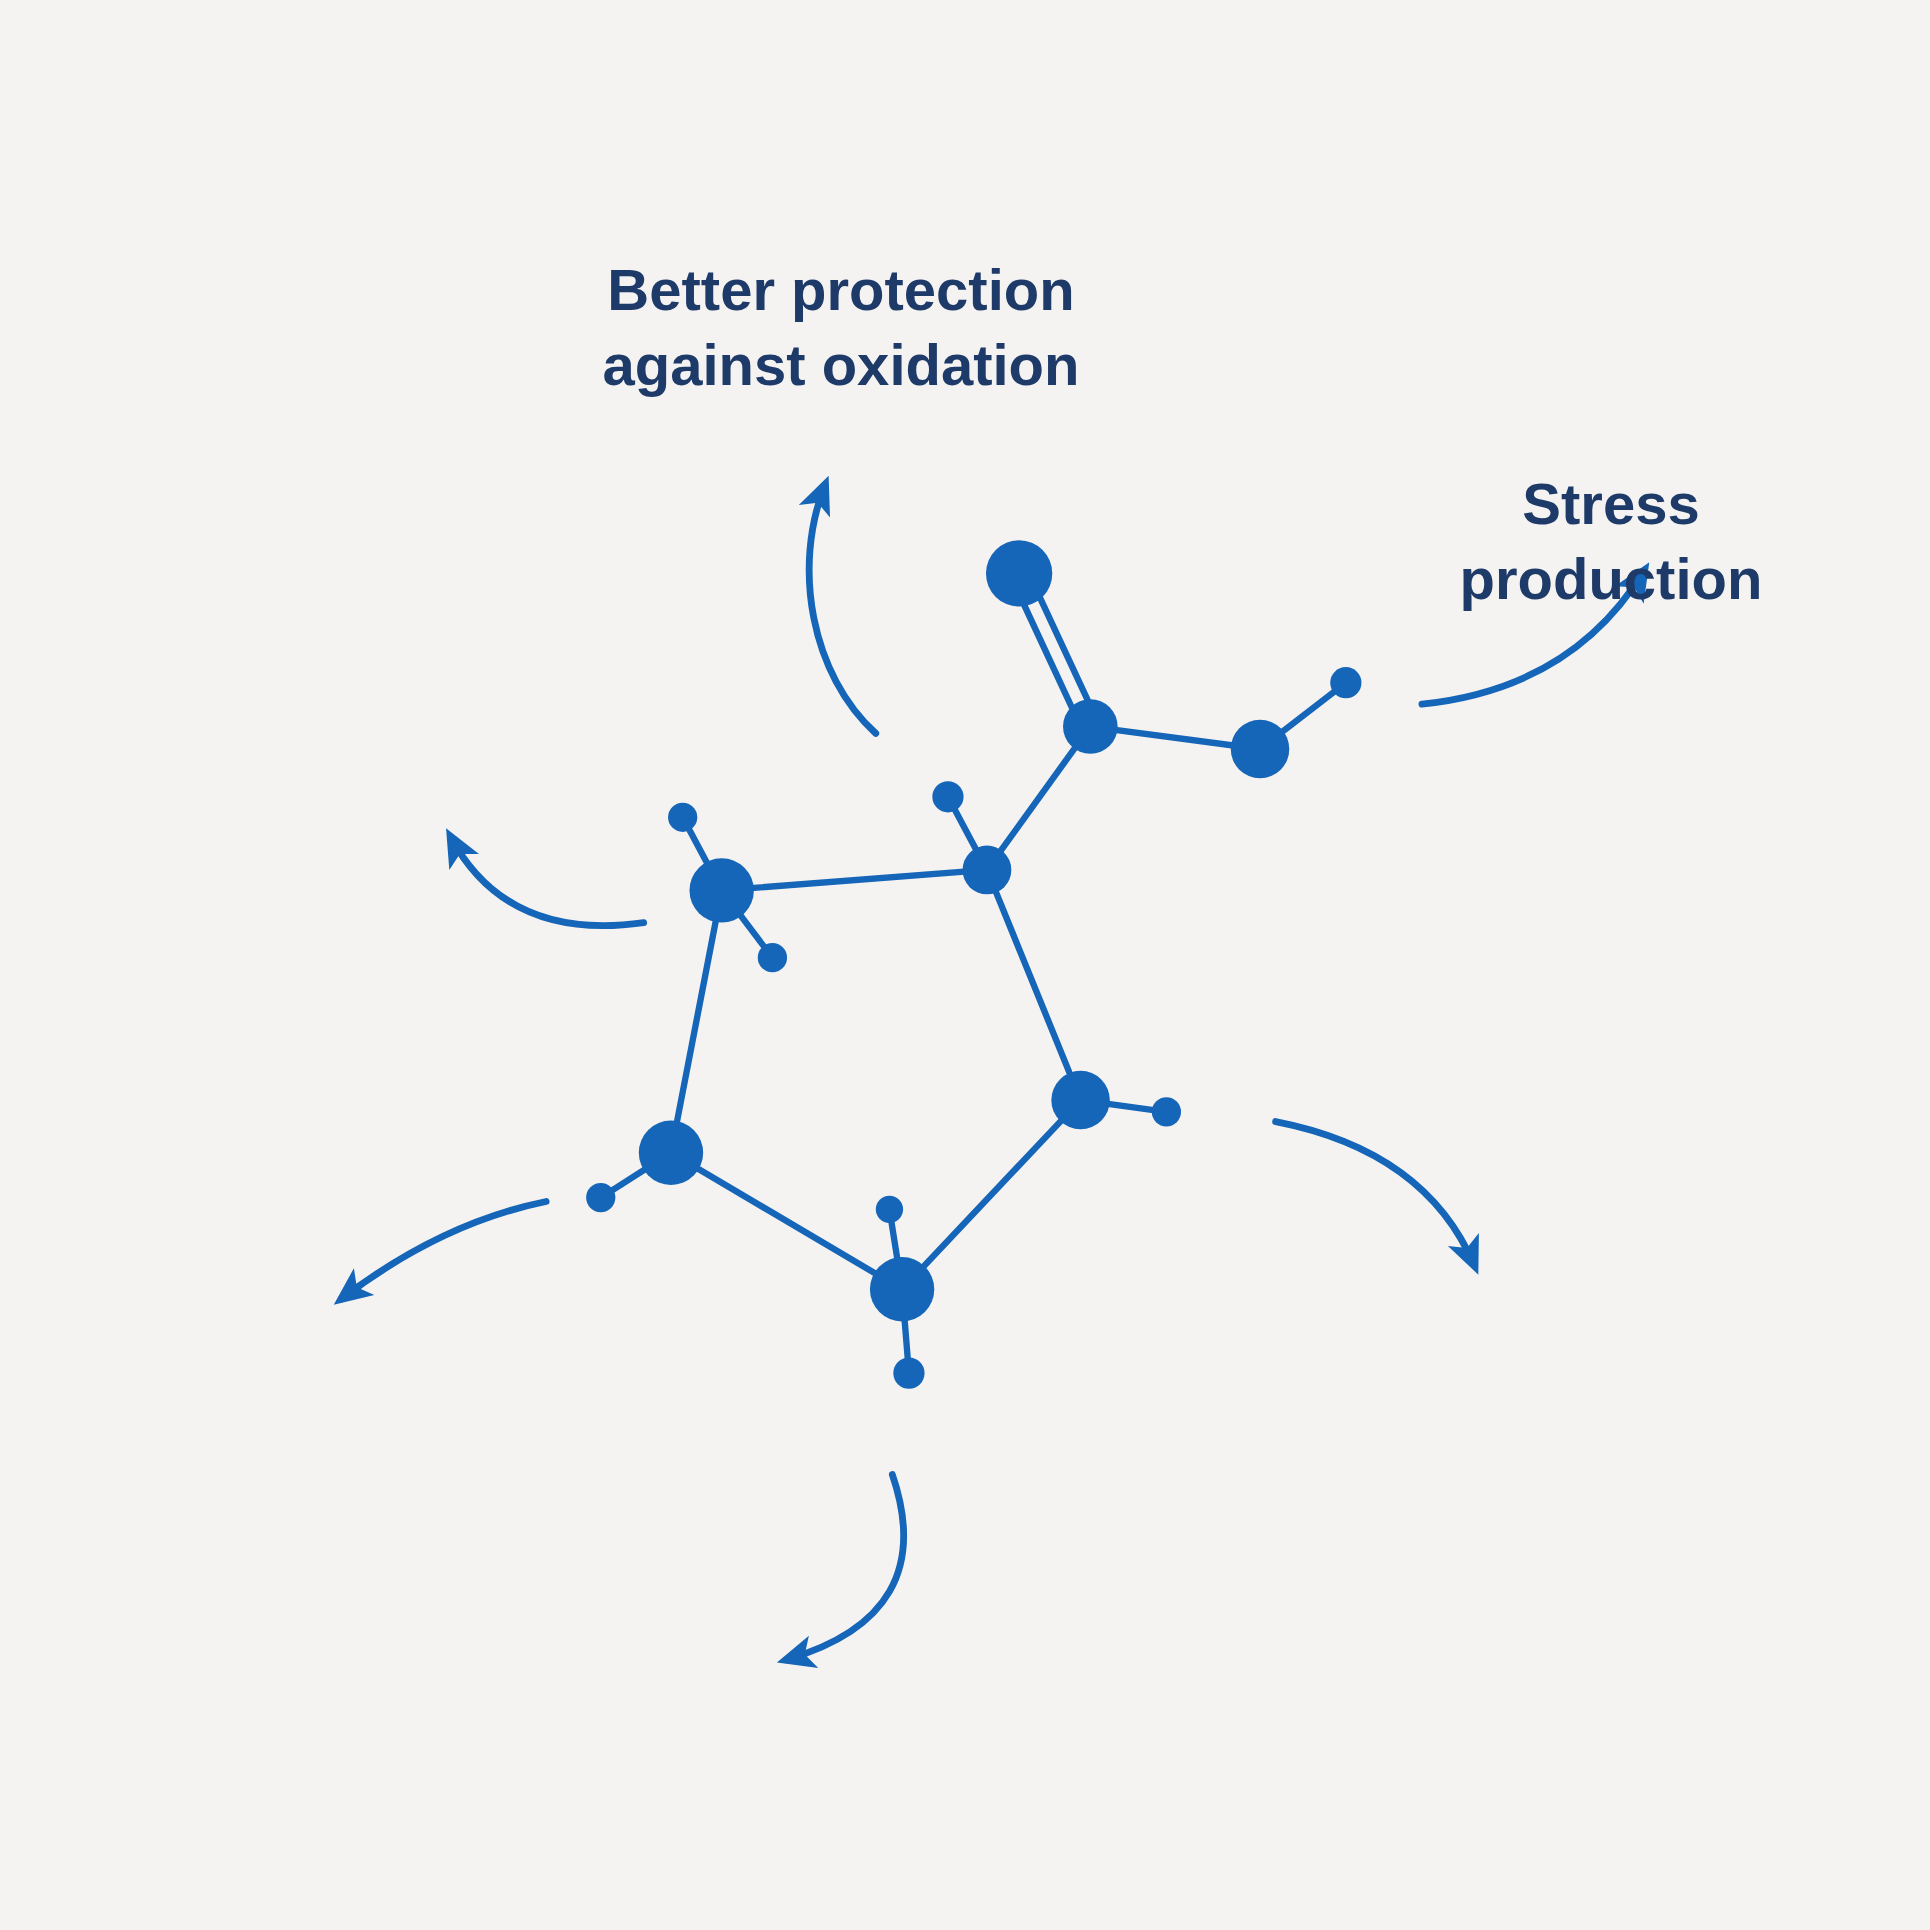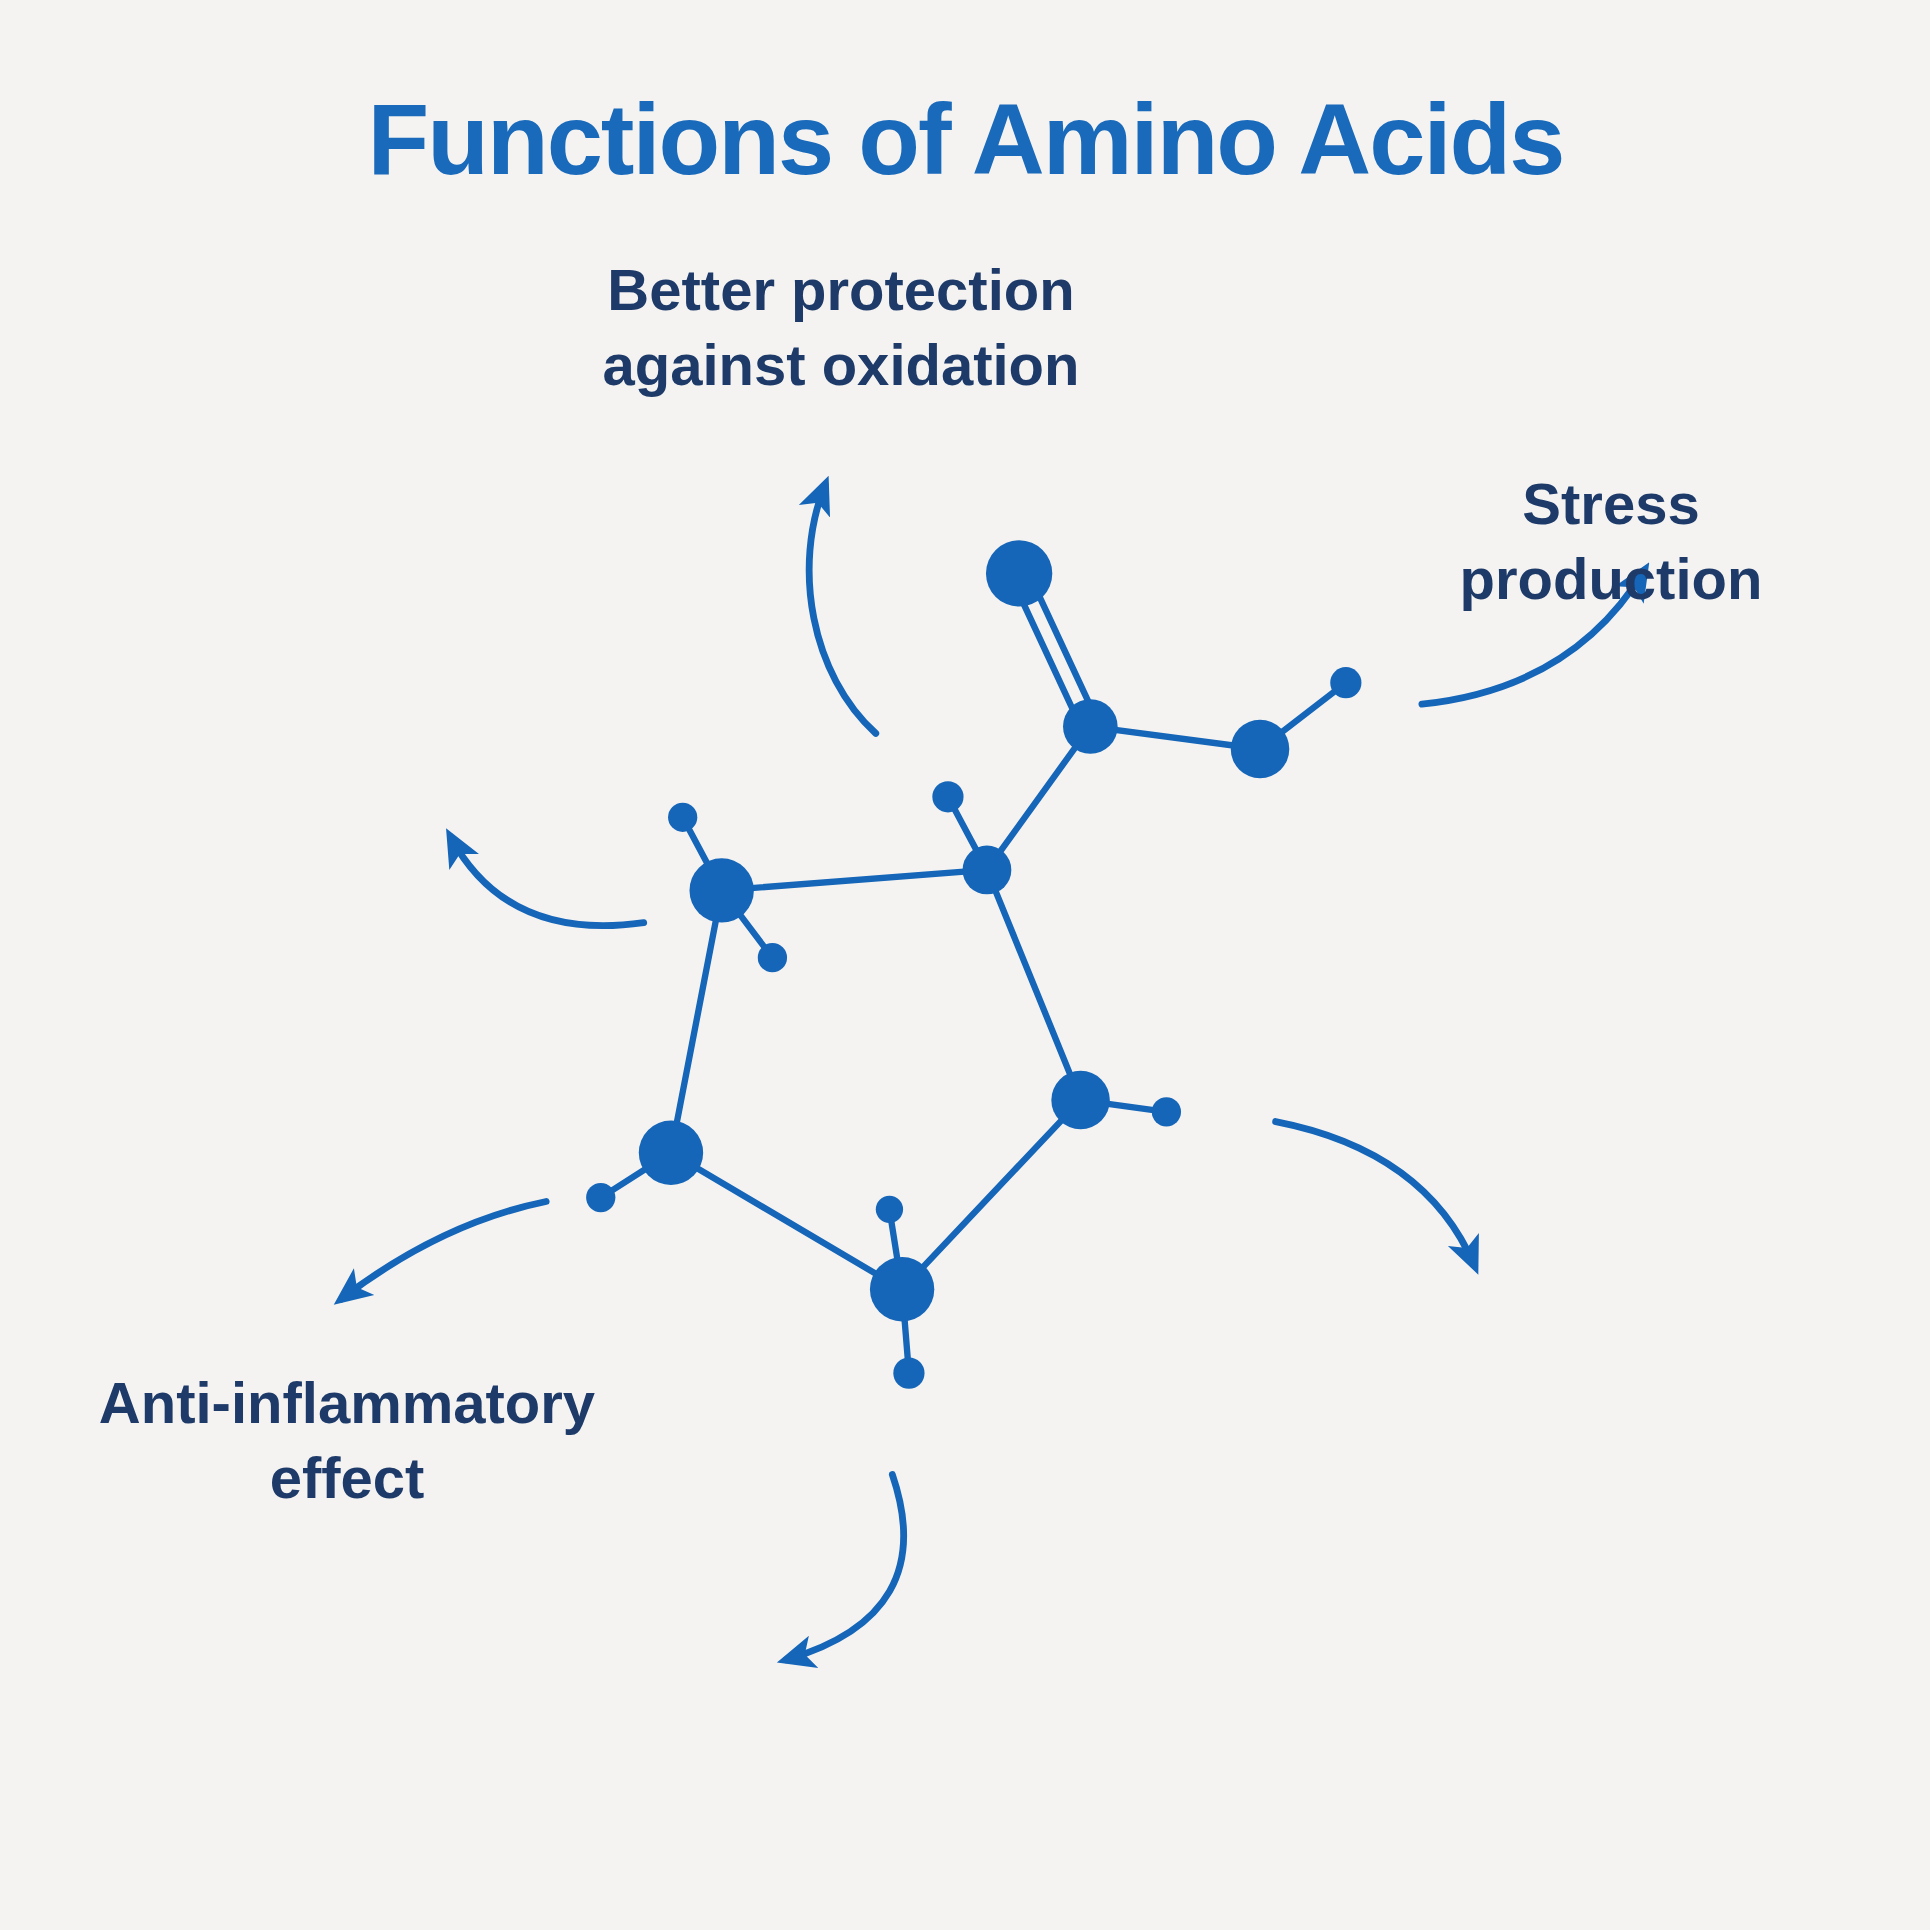--- a/index.html
+++ b/index.html
@@ -64,21 +64,20 @@
     stroke-width: 7;
     stroke-linecap: round;
   }
   .arrowhead { fill: var(--molecule-color); }
 </style>
 </head>
 <body>
 
 <div class="canvas">
 
-  <h1 class="title">Functions of Amino Acids</h1>
 
   <svg class="art" viewBox="0 0 1980 1980" aria-hidden="true">
     <defs>
       <marker id="arrowhead" viewBox="0 0 10 10" refX="7.5" refY="5" markerWidth="5.6" markerHeight="5.6" orient="auto-start-reverse">
         <path class="arrowhead" d="M 0 0.6 L 10 5 L 0 9.4 L 2.4 5 z"></path>
       </marker>
     </defs>
 
     <g>
       <path class="arrow" d="M 898 752 C 832 692 812 582 846 497" marker-end="url(#arrowhead)"></path>
@@ -128,18 +127,16 @@
     </g>
   </svg>
 
   <div class="label" style="left:841px; top:252px;">Better protection
 against oxidation</div>
 
   <div class="label" style="left:1611px; top:466px;">Stress production</div>
 
 
 
-  <div class="label" style="left:347px; top:1365px;">Anti-inflammatory
-effect</div>
 
 
 </div>
 
 
 </body></html>

